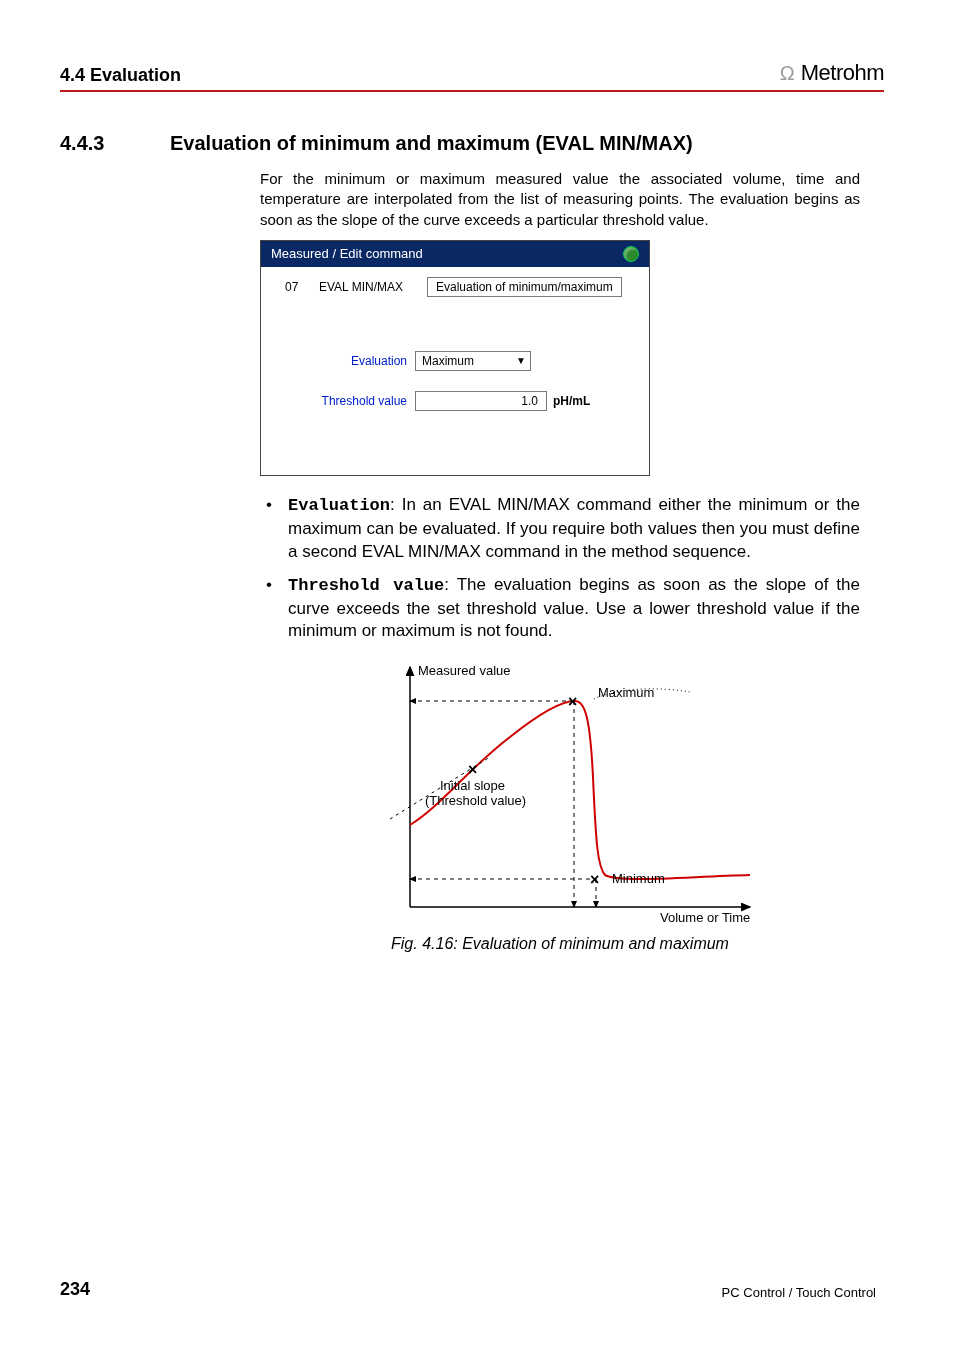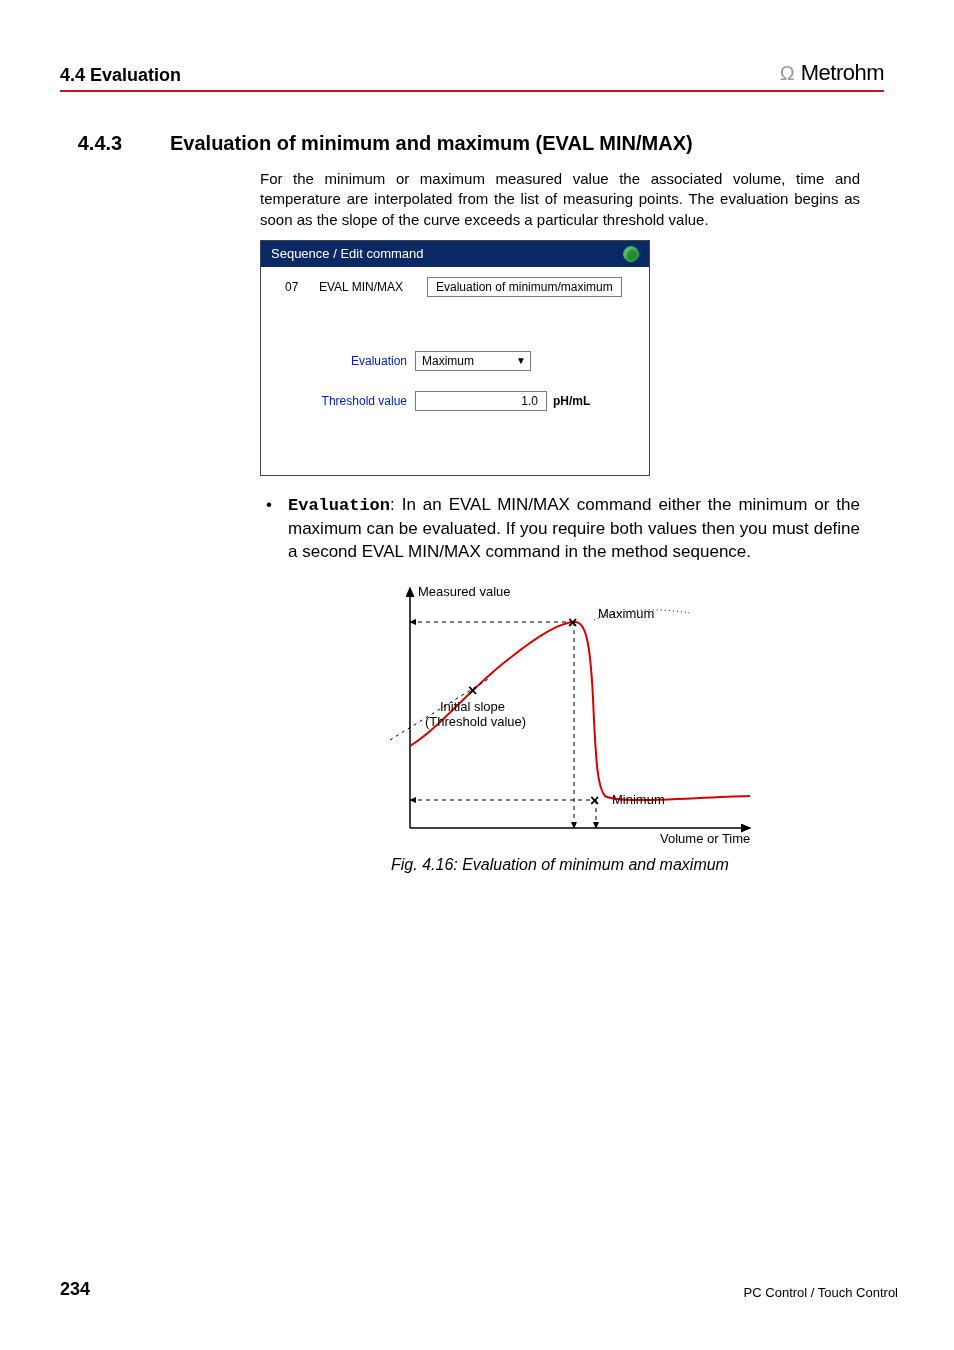--- a/index.html
+++ b/index.html
@@ -5,21 +5,21 @@
   * { box-sizing: border-box; margin: 0; padding: 0; }
   html, body { width: 954px; height: 1350px; background: #fff; font-family: Arial, Helvetica, sans-serif; color: #000; }
   .page { position: relative; width: 954px; height: 1350px; padding: 60px 70px 50px 60px; }
   .hdr { display: flex; justify-content: space-between; align-items: flex-end; border-bottom: 2px solid #b91c1c; padding-bottom: 4px; margin-bottom: 40px; }
   .hdr-left { font-weight: 700; font-size: 18px; }
   .hdr-right { display: flex; align-items: center; gap: 6px; }
   .brand-icon { font-size: 20px; color: #999; }
   .brand { font-weight: 400; font-size: 22px; letter-spacing: -0.5px; }
 
   .sec-heading { display: flex; gap: 30px; font-weight: 900; font-size: 20px; margin-bottom: 14px; font-family: Arial, Helvetica, sans-serif; }
-  .sec-num { width: 80px; text-align: center; }
+  .sec-num { width: 80px; text-align: left; }
   .body-indent { margin-left: 200px; width: 600px; }
   .para { font-size: 15px; line-height: 1.35; text-align: justify; margin-bottom: 10px; }
 
   
   .dlg { border: 1px solid #444; width: 390px; margin: 4px 0 18px 0; font-family: "Tahoma", Arial, sans-serif; font-size: 13px; }
   .dlg-title { background: #0a2864; color: #fff; padding: 5px 10px; display: flex; justify-content: space-between; align-items: center; }
   .dlg-dot { width: 16px; height: 16px; border-radius: 50%; background: #2a8a2a; border: 1px solid #0c5; box-shadow: inset 2px 2px 3px rgba(255,255,255,.4); }
   .dlg-body { background: #fff; padding: 10px 12px 20px 12px; }
   .dlg-row { display: flex; align-items: center; margin-bottom: 6px; }
   .dlg-row .lbl { text-align: right; padding-right: 8px; color: #0020cc; font-size: 12px; margin-left: 12px; }
@@ -32,21 +32,21 @@
   .unit { font-size: 12px; margin-left: 6px; font-weight: bold; }
 
   ul.bullets { list-style: none; margin: 6px 0 0 0; }
   ul.bullets > li { position: relative; padding-left: 28px; margin-bottom: 10px; text-align: justify; font-size: 17px; line-height: 1.35; }
   ul.bullets > li::before { content: "•"; position: absolute; left: 6px; top: 0; font-size: 17px; }
   .kw { font-family: "Courier New", monospace; font-weight: 700; font-size: 17px; }
 
   .fig-wrap { margin-top: 14px; display: flex; flex-direction: column; align-items: center; }
   .fig-cap { font-style: italic; font-size: 16px; text-align: center; margin-top: 8px; }
 
-  .ftr { position: absolute; left: 60px; right: 56px; bottom: 50px; display: flex; justify-content: space-between; align-items: flex-end; gap: 13px; }
+  .ftr { position: absolute; left: 60px; right: 78px; bottom: 50px; display: flex; justify-content: space-between; align-items: flex-end; gap: 13px; }
   .ftr-page { font-weight: 700; font-size: 18px; }
   .ftr-label { font-size: 13px; }
 </style>
 </head>
 <body>
 
 <div class="page">
 
   <div class="hdr">
     <div class="hdr-left">4.4 Evaluation</div>
@@ -59,21 +59,21 @@
   <div class="sec-heading">
     <div class="sec-num">4.4.3</div>
     <div>Evaluation of minimum and maximum (EVAL MIN/MAX)</div>
   </div>
 
   <div class="body-indent">
     <p class="para">For the minimum or maximum measured value the associated volume, time and temperature are interpolated from the list of measuring points. The evaluation begins as soon as the slope of the curve exceeds a particular threshold value.</p>
 
     <div class="dlg">
       <div class="dlg-title">
-        <span>Sequence / Edit command</span>
+        <span>Measured / Edit command</span>
         <span class="dlg-dot"></span>
       </div>
       <div class="dlg-body">
         <div class="dlg-row">
           <div class="lbl bk" style="width:22px;text-align:left">07</div>
           <div class="lbl bk" style="width:108px;text-align:left">EVAL MIN/MAX</div>
           <div class="inp" style="width:195px">Evaluation of minimum/maximum</div>
         </div>
         <div class="dlg-spacer"></div>
         <div class="dlg-row">
@@ -89,20 +89,23 @@
           <div class="inp" style="width:132px;text-align:right">1.0</div>
           <span class="unit">pH/mL</span>
         </div>
         <div style="height:38px"></div>
       </div>
     </div>
 
     <ul class="bullets">
       <li>
         <span class="kw">Evaluation</span><span>: In an EVAL MIN/MAX command either the minimum or the maximum can be evaluated. If you require both values then you must define a second EVAL MIN/MAX command in the method sequence.</span>
+      </li>
+      <li>
+        <span class="kw">Threshold value</span><span>: The evaluation begins as soon as the slope of the curve exceeds the set threshold value. Use a lower threshold value if the minimum or maximum is not found.</span>
       </li>
     </ul>
 
     <div class="fig-wrap">
       <svg width="400" height="270">
 
         <defs>
           <marker id="arr" markerWidth="8" markerHeight="8" refX="6" refY="3" orient="auto">
             <path d="M0,0 L7,3 L0,6 Z" fill="#000"></path>
           </marker>

